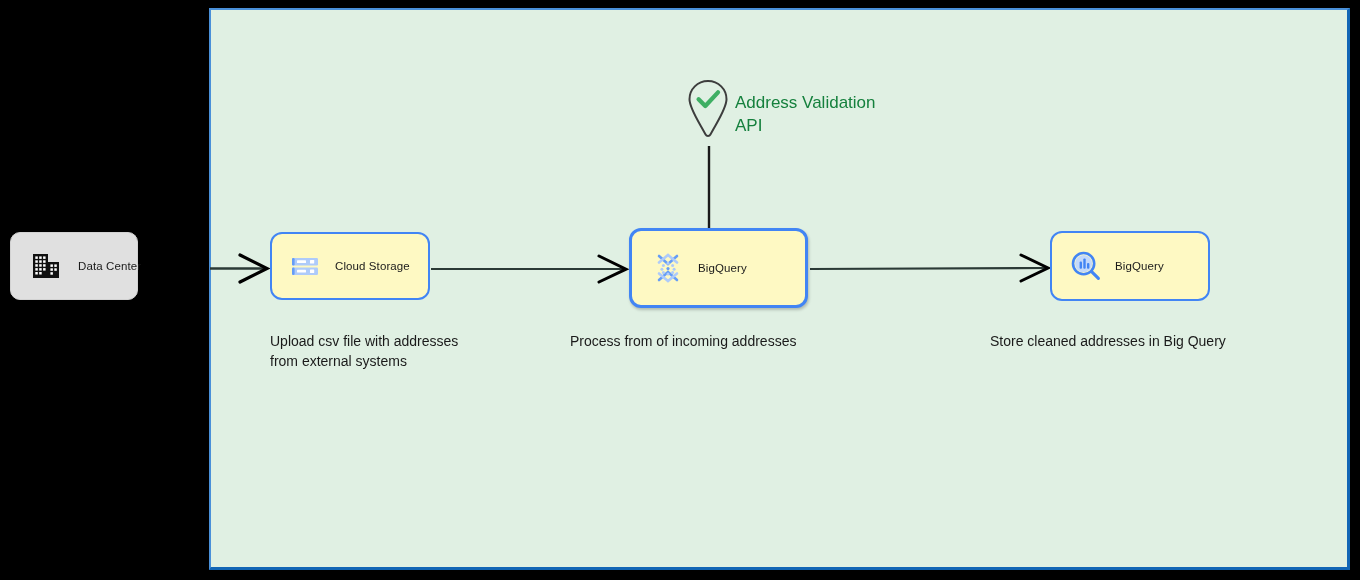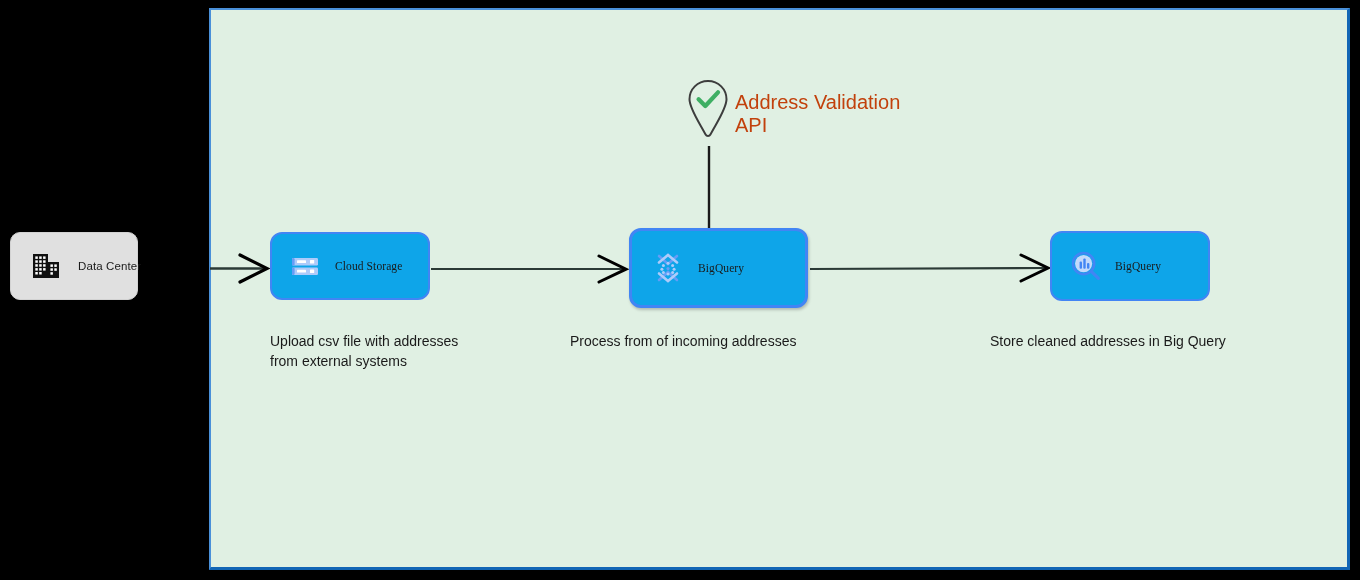--- a/index.html
+++ b/index.html
@@ -71,23 +71,22 @@
     background: #e0e0e0;
     border: 1px solid #d2d2d2;
     border-radius: 10px;
     padding-left: 20px;
   }
   #node-datacenter .node-icon { width: 30px; height: 30px; }
   #node-datacenter .node-label { margin-left: 17px; }
 
   
   .gcp-node {
-    background: #0ea5e9;
+    background: #fef9c3;
     border: 2px solid #4285f4;
-    font-family: Liberation Serif, serif;
   }
 
   #node-cloudstorage {
     left: 270px;
     top: 232px;
     width: 160px;
     height: 68px;
     padding-left: 18px;
   }
   #node-cloudstorage .node-icon { width: 30px; height: 30px; }
@@ -120,23 +119,23 @@
     position: absolute;
     left: 686px;
     top: 78px;
     display: flex;
     align-items: flex-start;
   }
   #node-api .pin-icon { width: 44px; height: 62px; flex: 0 0 auto; }
   #node-api .api-label {
     margin-left: 5px;
     margin-top: 13px;
-    font-size: 20px;
+    font-size: 17px;
     line-height: 23px;
-    color: #c2410c;
+    color: #15803d;
     width: 180px;
   }
 
   
   .caption {
     position: absolute;
     font-size: 14px;
     line-height: 20px;
     color: #1a1a1a;
   }

